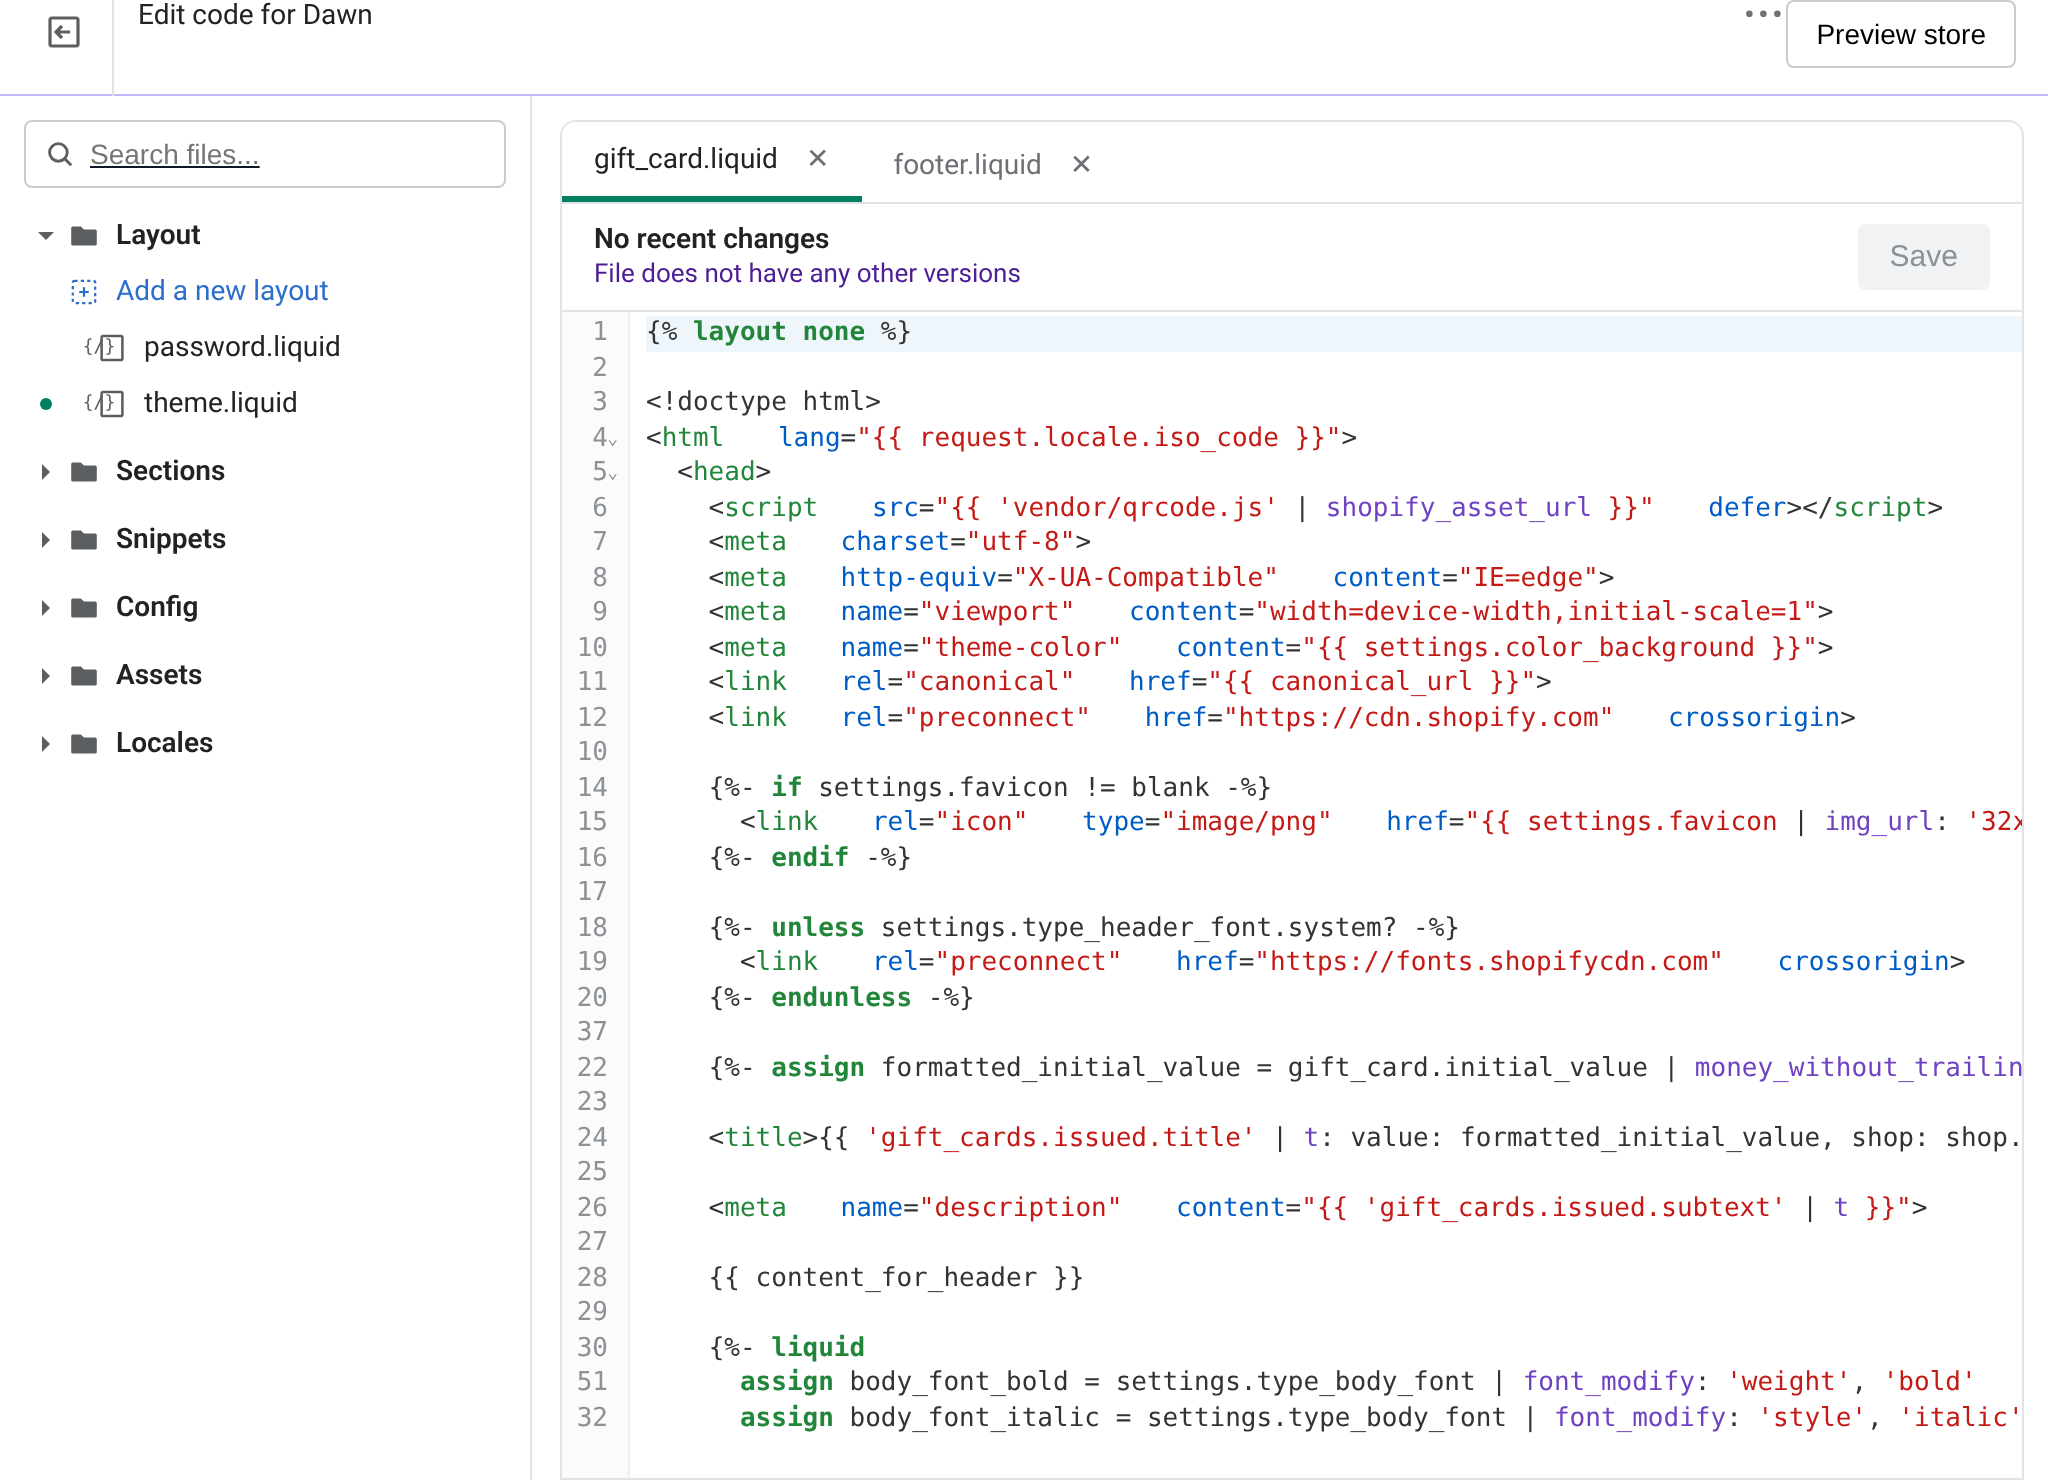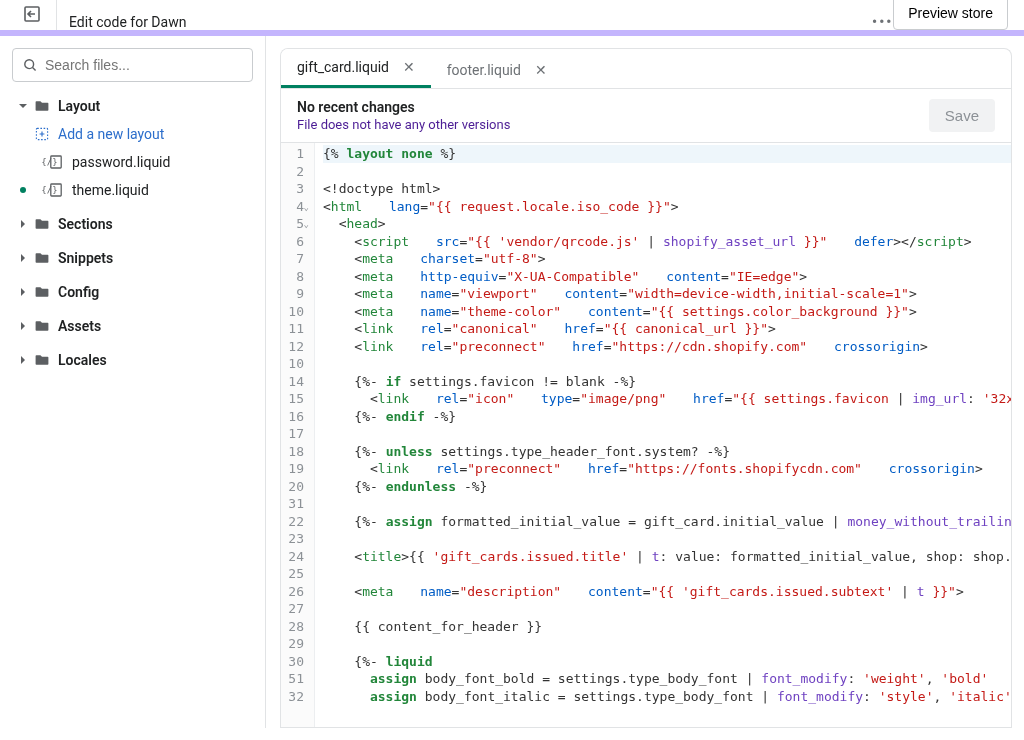--- a/index.html
+++ b/index.html
@@ -1,26 +1,26 @@
 <!DOCTYPE html>
 <html><head>
 <meta charset="utf-8">
 <style>
   * { box-sizing: border-box; margin: 0; padding: 0; }
   body { font-family: -apple-system, BlinkMacSystemFont, "Segoe UI", Roboto, sans-serif; font-size: 14px; color: #202223; background: #fff; }
-  .topbar { height: 36px; border-bottom: 6px solid #c4b5fd; display: flex; align-items: flex-end; padding: 0 16px; }
+  .topbar { height: 48px; border-bottom: 1px solid #c4b5fd; display: flex; align-items: flex-start; padding: 0 16px; }
   .topbar .back-btn { width: 32px; height: 32px; display:flex; align-items:center; justify-content:center; border-radius:4px; cursor:pointer; margin-right:8px; }
   .topbar .vr { width:1px; height:48px; background:#e1e3e5; margin:0 12px 0 0; }
   .topbar .title { flex:1; font-size:14px; color:#202223; }
   .topbar .more { margin-left:12px; color:#6d7175; cursor:pointer; font-weight:bold; letter-spacing:2px; }
   .topbar .preview { margin-left:auto; border:1px solid #c9cccf; background:#fff; border-radius:4px; padding:8px 14px; font-size:14px; cursor:pointer; }
   .layout { display:flex; height:calc(100vh - 48px); }
   .sidebar { width:266px; border-right:1px solid #e1e3e5; padding:12px 8px; overflow-y:auto; }
   .search { position:relative; margin:0 4px 10px; }
-  .search input { width:100%; border:1px solid #c9cccf; border-radius:4px; padding:8px 10px 8px 32px; font-size:14px; color:#0f172a; }
+  .search input { width:100%; border:1px solid #c9cccf; border-radius:4px; padding:8px 10px 8px 32px; font-size:14px; color:#0f172a;text-decoration:underline; }
   .search .sicon { position:absolute; left:10px; top:50%; transform:translateY(-50%); color:#5c5f62; }
   .tree { }
   .tree-item { display:flex; align-items:center; padding:6px 8px; border-radius:4px; cursor:pointer; font-size:14px; }
   .tree-item.section { font-weight:600; margin-top:6px; }
   .tree-item .chev { width:14px; display:inline-flex; justify-content:center; color:#5c5f62; margin-right:2px; }
   .tree-item .ficon { width:20px; display:inline-flex; justify-content:center; margin-right:6px; color:#5c5f62; }
   .tree-item.link { color:#2c6ecb; font-weight:400; margin-left:16px; }
   .tree-item.file { font-weight:400; margin-left:0; }
   .tree-item.file .ficon { margin-left:16px; }
   .tree-item.file .dot { width:14px; display:inline-flex; justify-content:center; }
@@ -224,21 +224,21 @@
           <div class="gl">11</div>
           <div class="gl">12</div>
           <div class="gl">10</div>
           <div class="gl">14</div>
           <div class="gl">15</div>
           <div class="gl">16</div>
           <div class="gl">17</div>
           <div class="gl">18</div>
           <div class="gl">19</div>
           <div class="gl">20</div>
-          <div class="gl">31</div>
+          <div class="gl">37</div>
           <div class="gl">22</div>
           <div class="gl">23</div>
           <div class="gl">24</div>
           <div class="gl">25</div>
           <div class="gl">26</div>
           <div class="gl">27</div>
           <div class="gl">28</div>
           <div class="gl">29</div>
           <div class="gl">30</div>
           <div class="gl">51</div>

